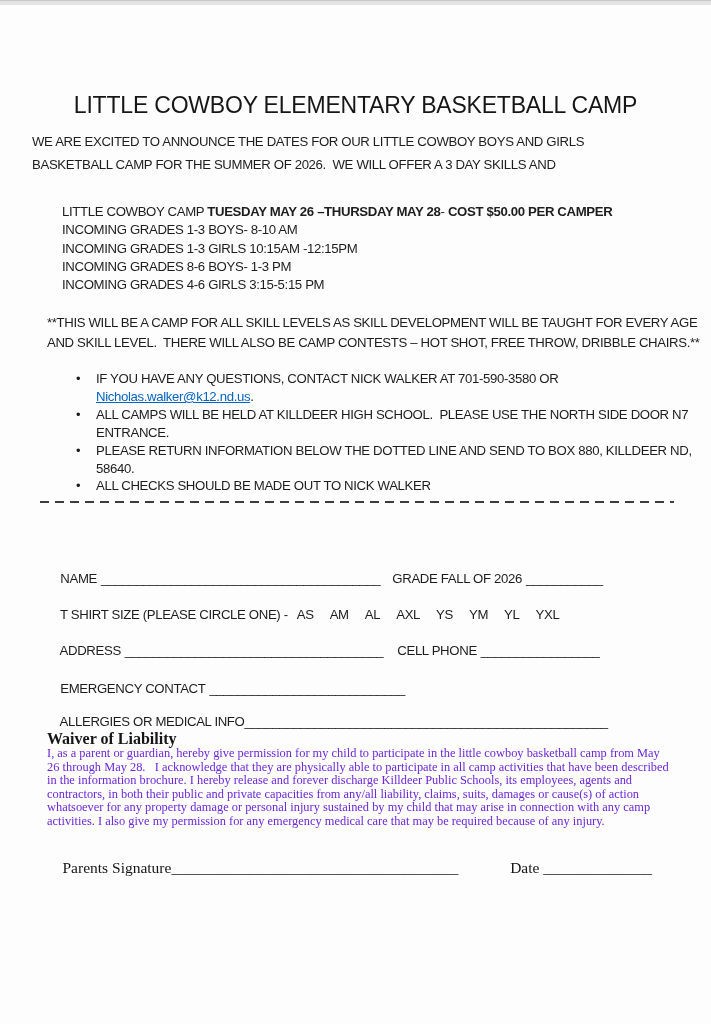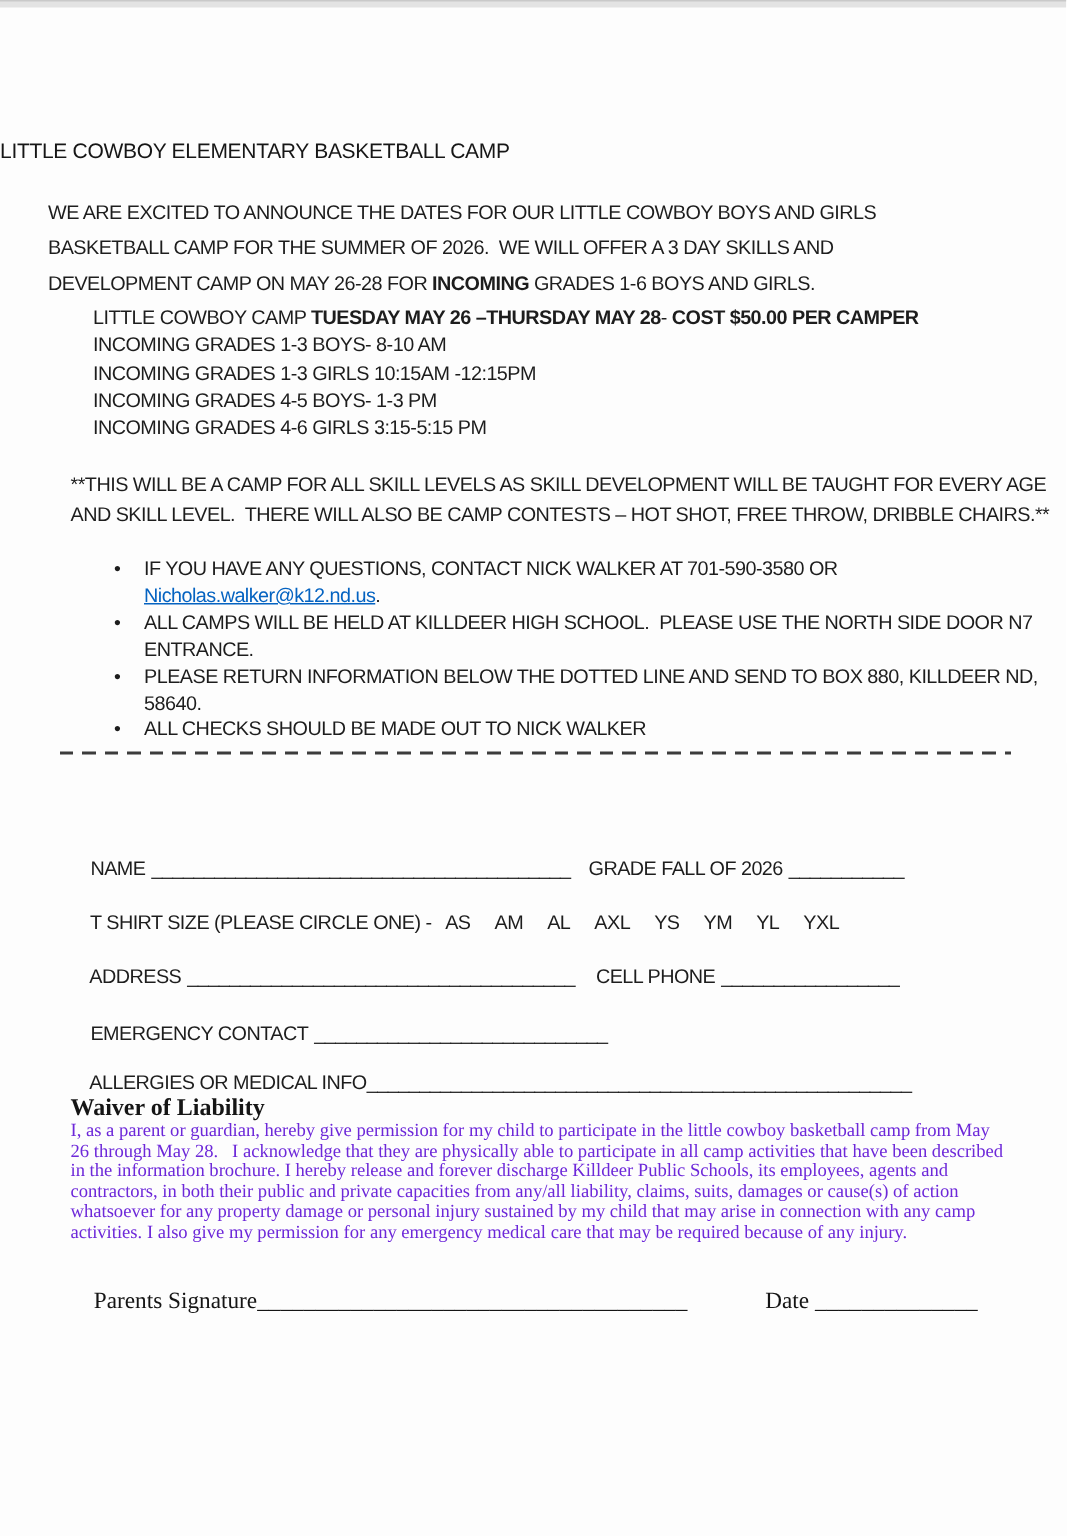--- a/index.html
+++ b/index.html
@@ -1,21 +1,21 @@
 <!DOCTYPE html>
 <html><head>
 <meta charset="utf-8">
 <style>
   html,body{margin:0;padding:0;background:#ffffff;}
   .page{
     position:relative;width:711px;height:1024px;background:#fdfdfd;
     font-family:"Liberation Sans",sans-serif;color:#1d1d1d;overflow:hidden;
   }
   .top-strip{position:absolute;top:0;left:0;width:711px;height:5px;background:#e3e3e3;border-top:1px solid #c9c9c9;box-sizing:border-box;}
-  .title{position:absolute;top:92px;left:0;width:711px;font-size:14px;letter-spacing:-0.2px;color:#161616;}
+  .title{position:absolute;top:92px;left:0;width:711px;text-align:center;font-size:23px;letter-spacing:-0.2px;color:#161616;}
   .sans{font-size:13.2px;letter-spacing:-0.35px;}
   .line{white-space:pre;}
   .intro{position:absolute;left:32px;top:130px;line-height:23.4px;}
   .schedule{position:absolute;left:62px;top:203px;line-height:18.3px;}
   .note{position:absolute;left:47px;top:313px;line-height:19.5px;}
   .bullets{position:absolute;left:47px;top:370px;margin:0;padding:0;list-style:none;line-height:17.9px;}
   .bullets li{position:relative;padding-left:49px;}
   .bullets li .marker{position:absolute;left:29px;top:0;font-size:13px;}
   .bold{font-weight:bold;}
   a.email{color:#0563c1;text-decoration:underline;cursor:pointer;}
@@ -42,28 +42,27 @@
 <body>
 
 <div class="page">
   <div class="top-strip"></div>
 
   <div class="title">LITTLE COWBOY ELEMENTARY BASKETBALL CAMP</div>
 
   <div class="intro sans">
     <div class="line">WE ARE EXCITED TO ANNOUNCE THE DATES FOR OUR LITTLE COWBOY BOYS AND GIRLS</div>
     <div class="line">BASKETBALL CAMP FOR THE SUMMER OF 2026.  WE WILL OFFER A 3 DAY SKILLS AND</div>
-    <div class="line"><span>DEVELOPMENT CAMP ON MAY 26-28 FOR </span><span class="bold">INCOMING</span><span> GRADES 1-6 BOYS AND GIRLS.</span></div>
   </div>
 
   <div class="schedule sans">
     <div class="line"><span>LITTLE COWBOY CAMP </span><span class="bold">TUESDAY MAY 26 –THURSDAY MAY 28</span><span>- </span><span class="bold">COST $50.00 PER CAMPER</span></div>
     <div class="line">INCOMING GRADES 1-3 BOYS- 8-10 AM</div>
     <div class="line">INCOMING GRADES 1-3 GIRLS 10:15AM -12:15PM</div>
-    <div class="line">INCOMING GRADES 4-5 BOYS- 1-3 PM</div>
+    <div class="line">INCOMING GRADES 8-6 BOYS- 1-3 PM</div>
     <div class="line">INCOMING GRADES 4-6 GIRLS 3:15-5:15 PM</div>
   </div>
 
   <div class="note sans">
     <div class="line">**THIS WILL BE A CAMP FOR ALL SKILL LEVELS AS SKILL DEVELOPMENT WILL BE TAUGHT FOR EVERY AGE</div>
     <div class="line">AND SKILL LEVEL.  THERE WILL ALSO BE CAMP CONTESTS – HOT SHOT, FREE THROW, DRIBBLE CHAIRS.**</div>
   </div>
 
   <ul class="bullets sans">
     <li>

